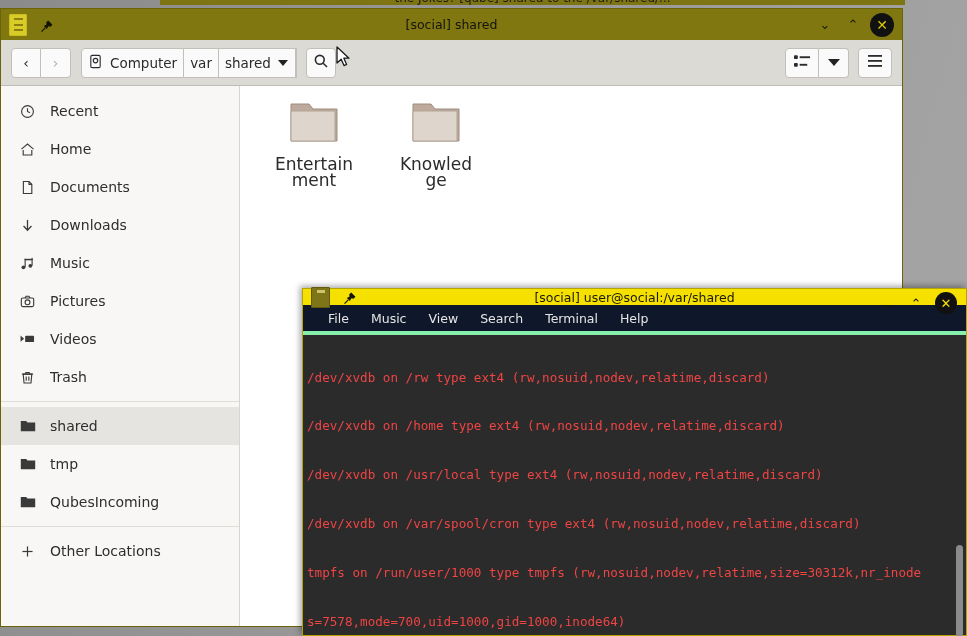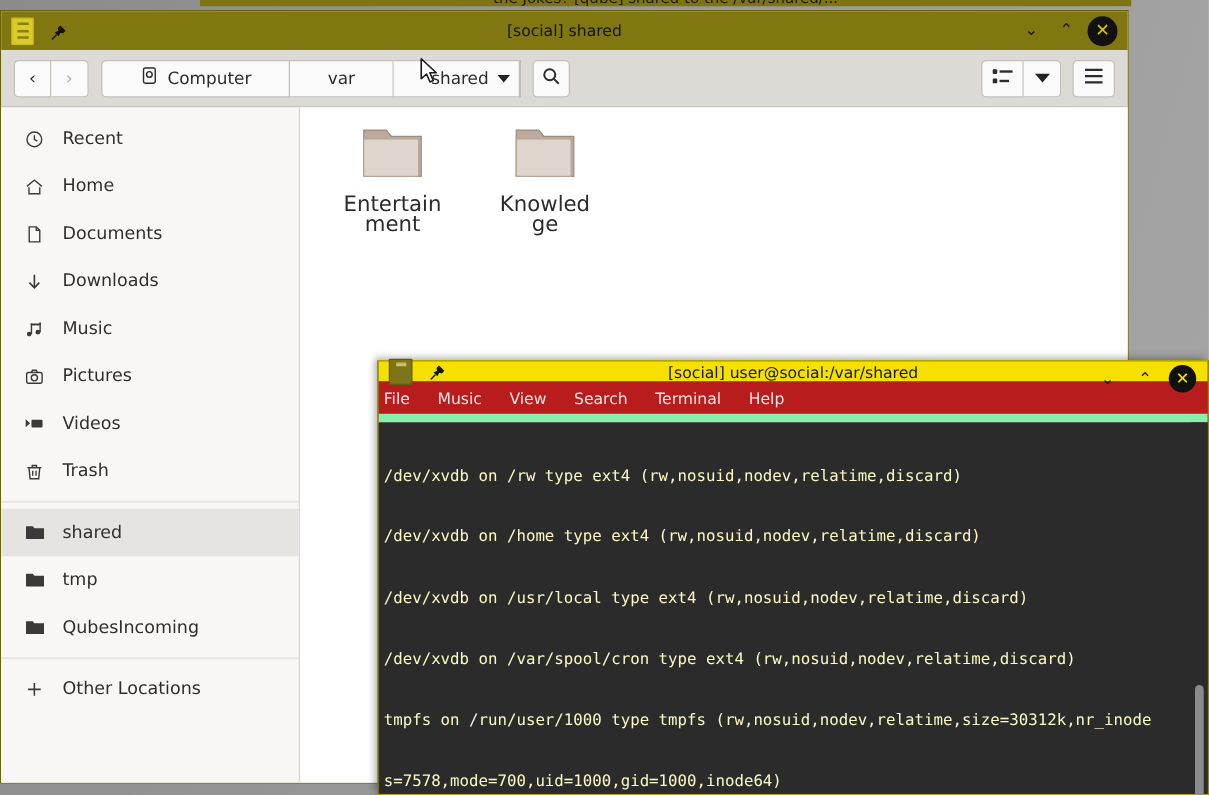--- a/index.html
+++ b/index.html
@@ -62,21 +62,21 @@
     height:30px;min-width:30px;background:#fbfafa;border:1px solid #c2bfba;
     border-radius:4px;display:flex;align-items:center;justify-content:center;
     font-size:14px;color:#2c2c2c;box-sizing:border-box;
   }
   .navgrp{display:flex;}
   .navgrp .tbtn:first-child{border-radius:4px 0 0 4px;}
   .navgrp .tbtn:last-child{border-radius:0 4px 4px 0;border-left:none;color:#b3b0ac;}
   .crumbs{display:flex;margin-left:10px;}
   .crumb{
     height:30px;background:#fbfafa;border:1px solid #c2bfba;border-left:none;
-    display:flex;align-items:center;gap:7px;padding:0 30px;font-size:13.5px;
+    display:flex;align-items:center;gap:7px;padding:0 6px;font-size:13.5px;
     color:#2b2b2b;box-sizing:border-box;position:relative;
   }
   .crumb:first-child{border-left:1px solid #c2bfba;border-radius:4px 0 0 4px;}
   .crumb.last{padding-right:24px;}
   .pathbar{
     flex:1;height:30px;background:#fbfafa;border:1px solid #c2bfba;border-left:none;
     border-radius:0 4px 4px 0;box-sizing:border-box;
   }
   .tbtn.search{margin-left:9px;border-radius:4px;}
   .rightgrp{display:flex;margin-left:auto;}
@@ -121,31 +121,31 @@
   }
   .qube-icon.term{background:#7d7518;border-color:#5f5a10;width:17px;height:17px;
     justify-content:flex-start;padding-top:2px;}
   .qube-icon.term i{background:#cfc36a;width:8px;height:1.5px;}
   #term-titlebar .ctrls{position:absolute;right:0;top:0;height:28px;display:flex;
     align-items:center;gap:8px;padding-right:3px;}
   #term-titlebar .wbtn{color:#1c1c00;}
   #term-titlebar .wbtn.close{background:#111;color:#f5e000;width:22px;height:22px;font-size:13px;}
 
   #term-menu{
-    height:26px;flex:0 0 auto;background:#b91c1c;display:flex;align-items:center;
-    padding-left:4px;gap:22px;border-bottom:7px solid #86efac;
+    height:26px;flex:0 0 auto;background:#0f172a;display:flex;align-items:center;
+    padding-left:25px;gap:22px;border-bottom:4px solid #86efac;
   }
   #term-menu .mi{font-size:12.5px;color:#e6e6e6;}
 
   #term-body{
     flex:1;display:flex;min-height:0;background:#2b2b2b;position:relative;
   }
   #term-text{
     flex:1;padding:2px 0 0 4px;font-family:"DejaVu Sans Mono","Liberation Mono",monospace;
-    font-size:12.6px;line-height:16.3px;color:#fef9c3;white-space:pre;overflow:hidden;
+    font-size:12.6px;line-height:16.3px;color:#ef4444;white-space:pre;overflow:hidden;
   }
   #term-text .line{height:16.3px;}
   #term-scroll{
     width:13px;flex:0 0 13px;background:#2b2b2b;position:relative;
   }
   #term-scroll .thumb{
     position:absolute;left:3px;width:7px;border-radius:4px;background:#8b8b8b;
     top:210px;height:92px;
   }
 

